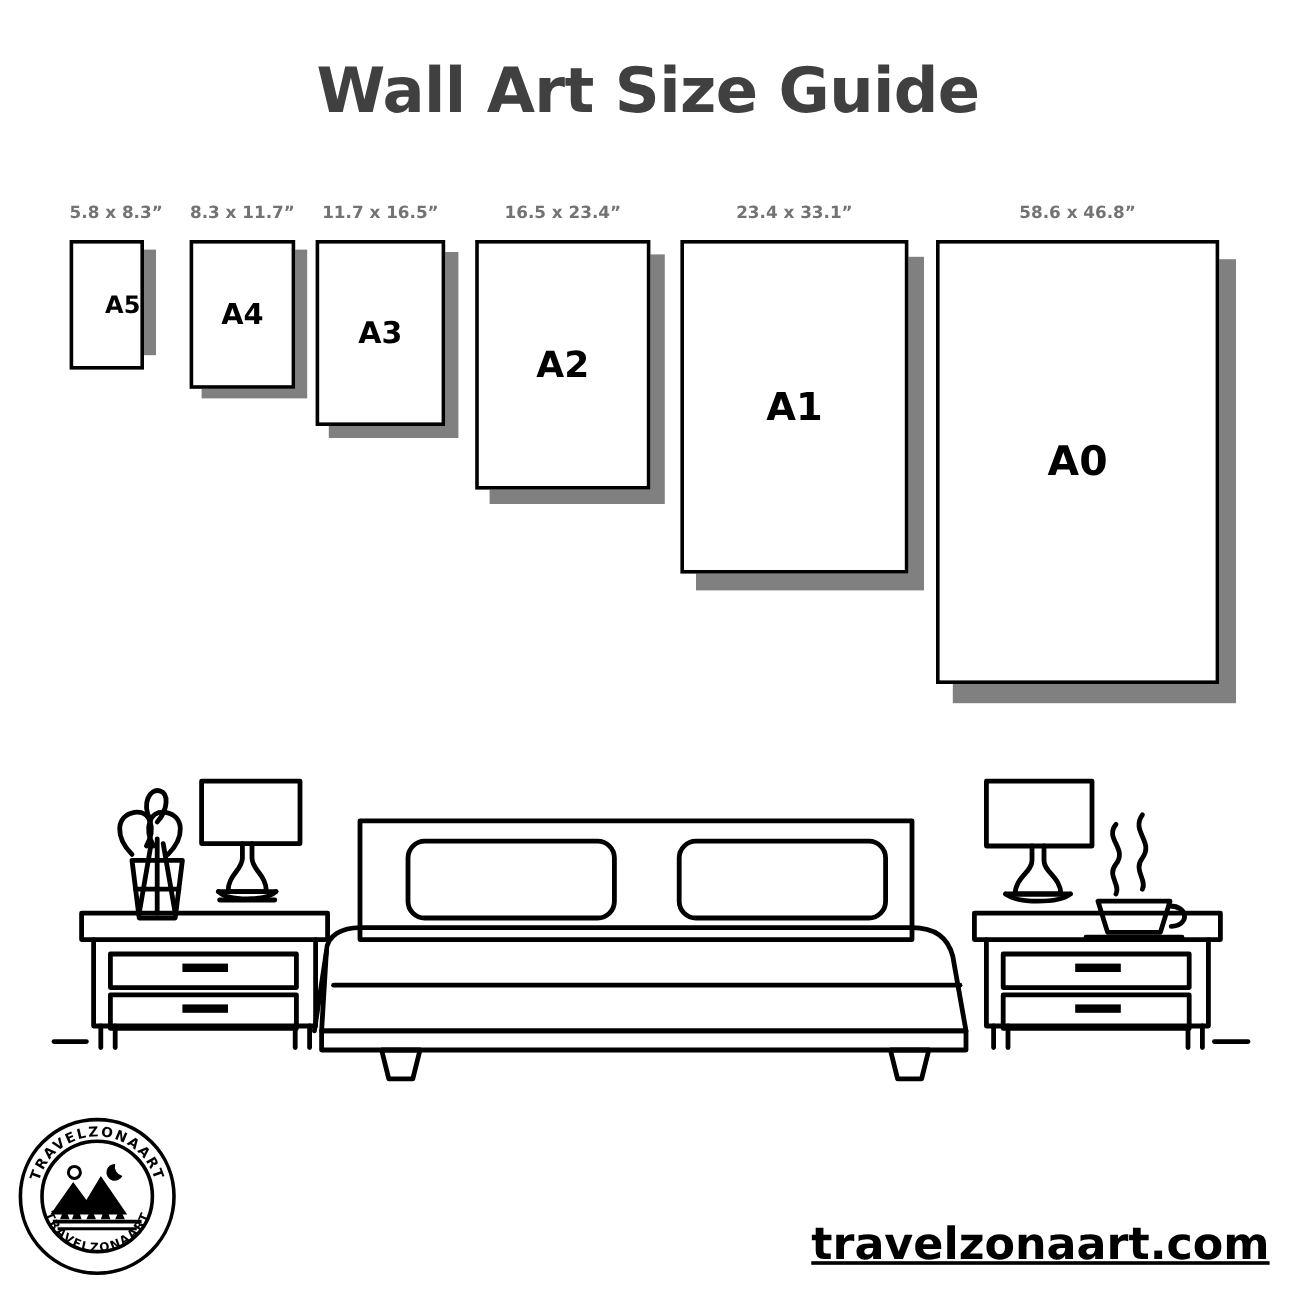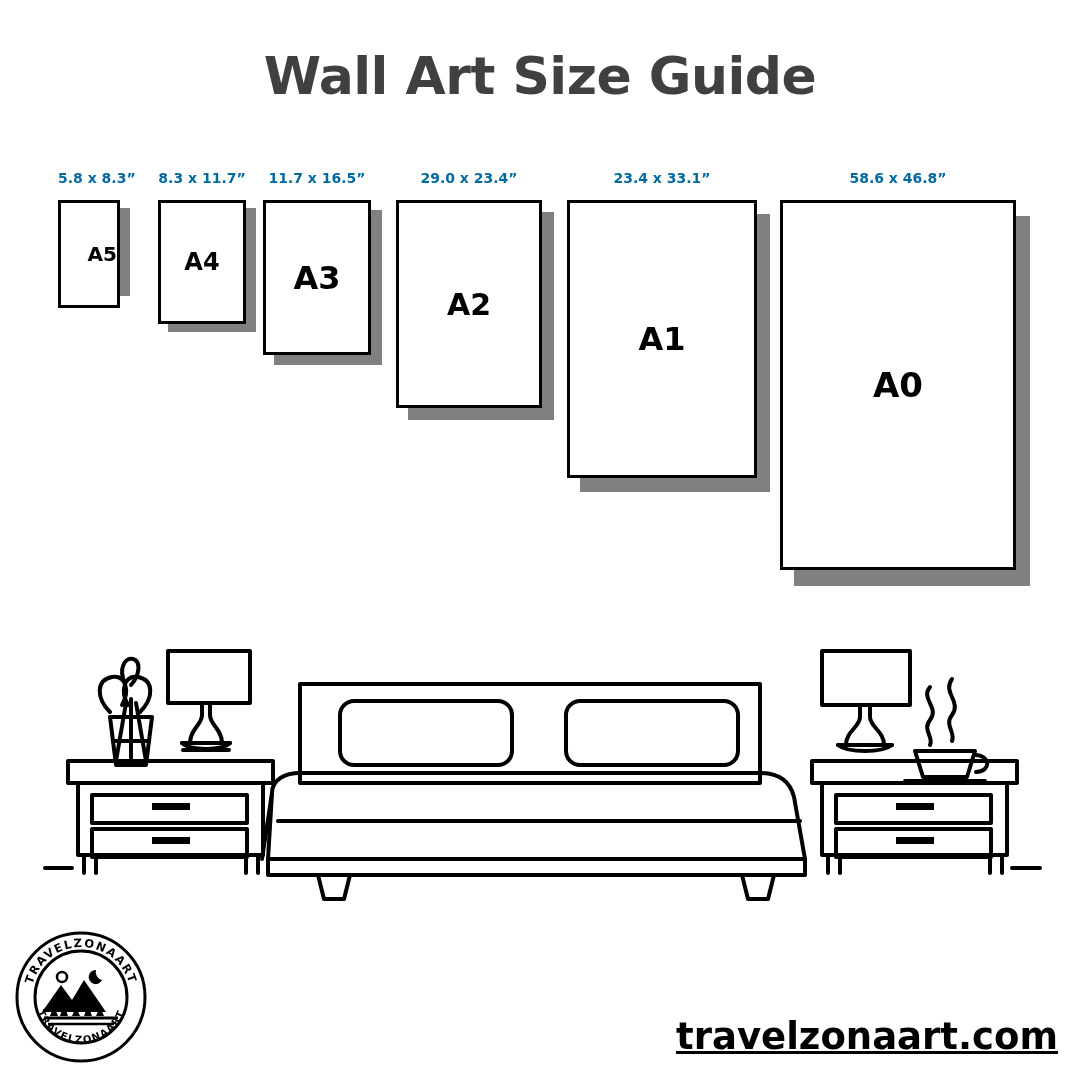--- a/index.html
+++ b/index.html
@@ -45,21 +45,21 @@
   .frame-group {
     position: absolute;
   }
   .frame-dims {
     position: absolute;
     left: 0;
     width: 100%;
     text-align: center;
     font-weight: 700;
     font-size: 14px;
-    color: #0369a1;
+    color: #737373;
     white-space: nowrap;
   }
   .frame-shadow {
     position: absolute;
     background: #808080;
   }
   .frame-box {
     position: absolute;
     background: #ffffff;
     border: 3px solid #000000;
@@ -124,26 +124,26 @@
       <div class="frame-shadow" style="left:10px; top:38px; width:88px; height:124px;"></div>
       <div class="frame-box" style="left:0px; top:30px; width:88px; height:124px;">
         <span class="frame-label" style="font-size:24px;">A4</span>
       </div>
     </div>
 
     <div class="frame-group" style="left:263px; top:170px; width:108px;">
       <div class="frame-dims" style="top:0px;">11.7 x 16.5”</div>
       <div class="frame-shadow" style="left:11px; top:40px; width:108px; height:155px;"></div>
       <div class="frame-box" style="left:0px; top:30px; width:108px; height:155px;">
-        <span class="frame-label" style="font-size:32px;">A3</span>
+        <span class="frame-label" style="font-size:25px;">A3</span>
       </div>
     </div>
 
     <div class="frame-group" style="left:396px; top:170px; width:146px;">
-      <div class="frame-dims" style="top:0px;">29.0 x 23.4”</div>
+      <div class="frame-dims" style="top:0px;">16.5 x 23.4”</div>
       <div class="frame-shadow" style="left:12px; top:42px; width:146px; height:208px;"></div>
       <div class="frame-box" style="left:0px; top:30px; width:146px; height:208px;">
         <span class="frame-label" style="font-size:30px;">A2</span>
       </div>
     </div>
 
     <div class="frame-group" style="left:567px; top:170px; width:190px;">
       <div class="frame-dims" style="top:0px;">23.4 x 33.1”</div>
       <div class="frame-shadow" style="left:13px; top:44px; width:190px; height:278px;"></div>
       <div class="frame-box" style="left:0px; top:30px; width:190px; height:278px;">

